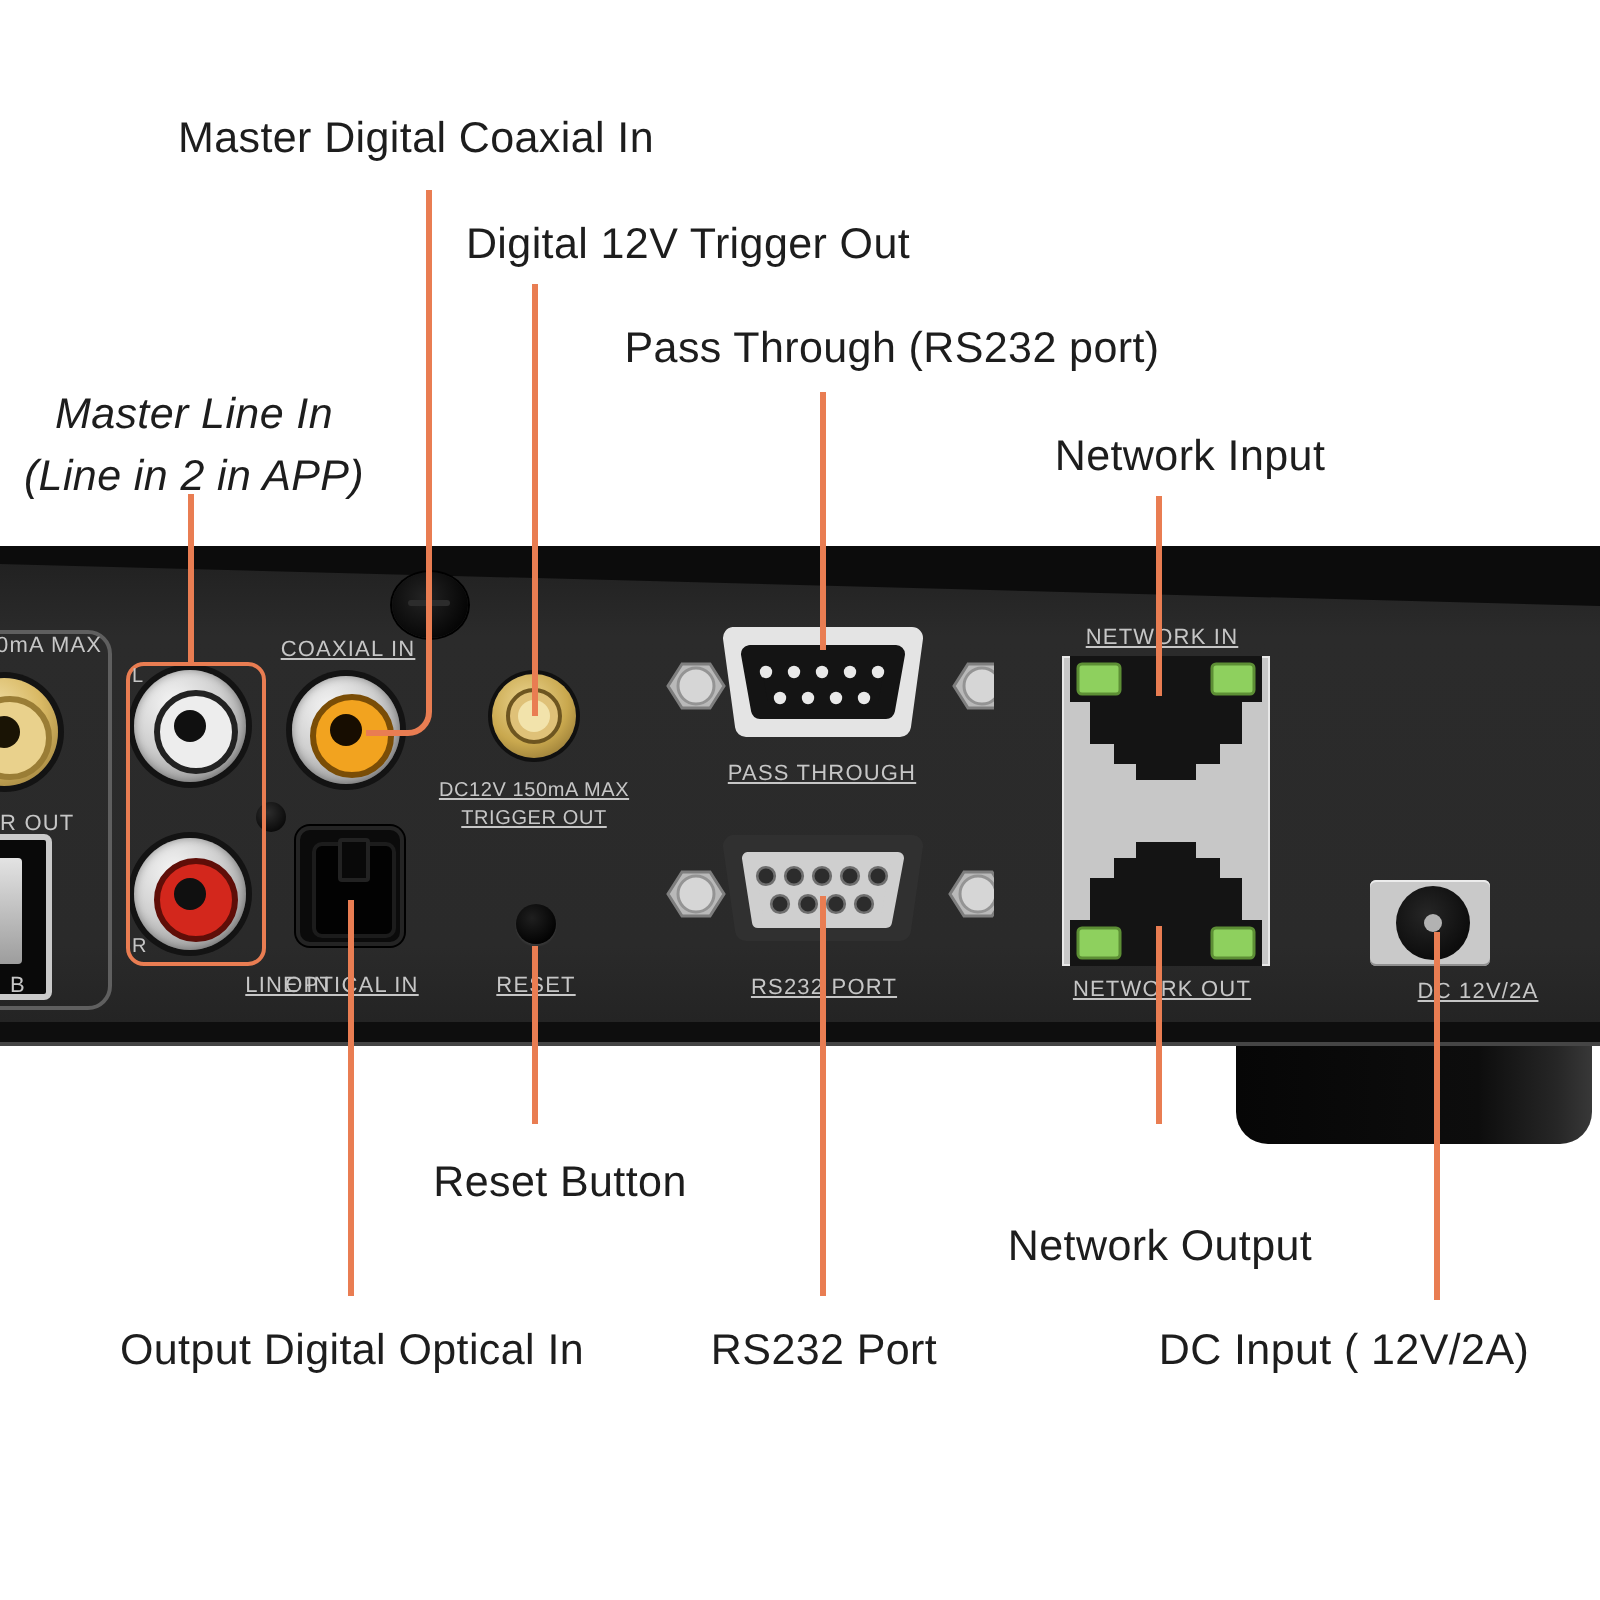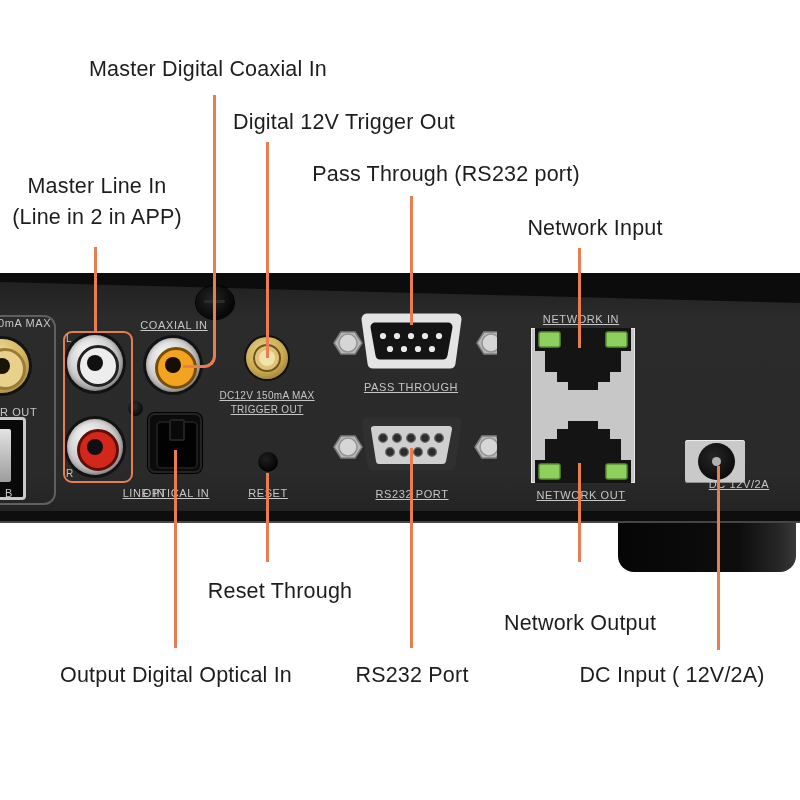--- a/index.html
+++ b/index.html
@@ -71,25 +71,25 @@
 </style>
 </head>
 <body>
 
 <div class="stage">
 
   <div class="callout" style="left:208px;top:54px;">Master Digital Coaxial In</div>
   <div class="callout" style="left:344px;top:107px;">Digital 12V Trigger Out</div>
   <div class="callout" style="left:446px;top:159px;">Pass Through (RS232 port)</div>
   <div class="callout" style="left:595px;top:213px;">Network Input</div>
-  <div class="callout" style="left:97px;top:171px;">
+  <div class="callout" style="left:97px;top:192px;font-style:italic;">
     <div>Master Line In</div>
     <div>(Line in 2 in APP)</div>
   </div>
-  <div class="callout" style="left:280px;top:576px;">Reset Through</div>
+  <div class="callout" style="left:280px;top:576px;">Reset Button</div>
   <div class="callout" style="left:580px;top:608px;">Network Output</div>
   <div class="callout" style="left:176px;top:660px;">Output Digital Optical In</div>
   <div class="callout" style="left:412px;top:660px;">RS232 Port</div>
   <div class="callout" style="left:672px;top:660px;text-align:right;">DC Input ( 12V/2A)</div>
 
   <div class="lead" style="left: 94px; top: 247px; height: 84px; background: rgb(233, 125, 82);"></div>
   <div class="lead-l" style="left: 183px; top: 95px; width: 30px; height: 270px; border-color: rgb(233, 125, 82);"></div>
   <div class="lead" style="left: 266px; top: 142px; height: 216px; background: rgb(233, 125, 82);"></div>
   <div class="lead" style="left: 410px; top: 196px; height: 129px; background: rgb(233, 125, 82);"></div>
   <div class="lead" style="left: 578px; top: 248px; height: 100px; background: rgb(233, 125, 82);"></div>
@@ -208,15 +208,15 @@
     <polygon points="4,155 100,155 100,132 90,132 90,111 79,111 79,101 67,101 67,93 37,93 37,101 26,101 26,111 14,111 14,132 4,132" fill="#141414"></polygon>
     <rect x="8" y="136" width="21" height="15" rx="2" fill="#8ed05e" stroke="#5d8f35" stroke-width="1.5"></rect>
     <rect x="75" y="136" width="21" height="15" rx="2" fill="#8ed05e" stroke="#5d8f35" stroke-width="1.5"></rect>
   </svg>
   <div class="print ctr" style="left:581px;top:489px;">NETWORK OUT</div>
 
   <div class="dcjack">
     <div class="pin-outer"></div>
     <div class="pin"></div>
   </div>
-  <div class="print ctr" style="left:715px;top:478px;padding-left:48px;">DC 12V/2A</div>
+  <div class="print ctr" style="left:715px;top:490px;padding-left:48px;">DC 12V/2A</div>
 
 </div>
 
 </body></html>

